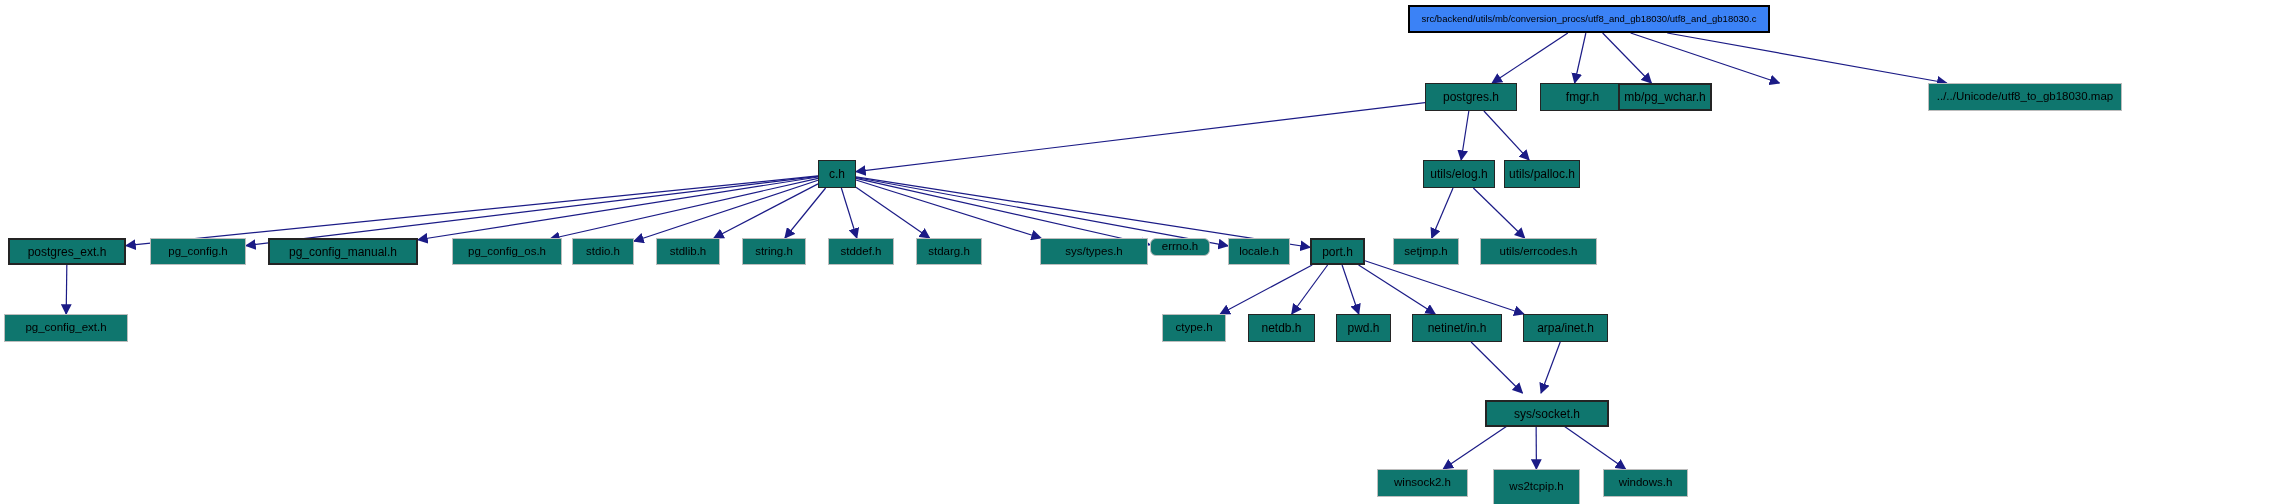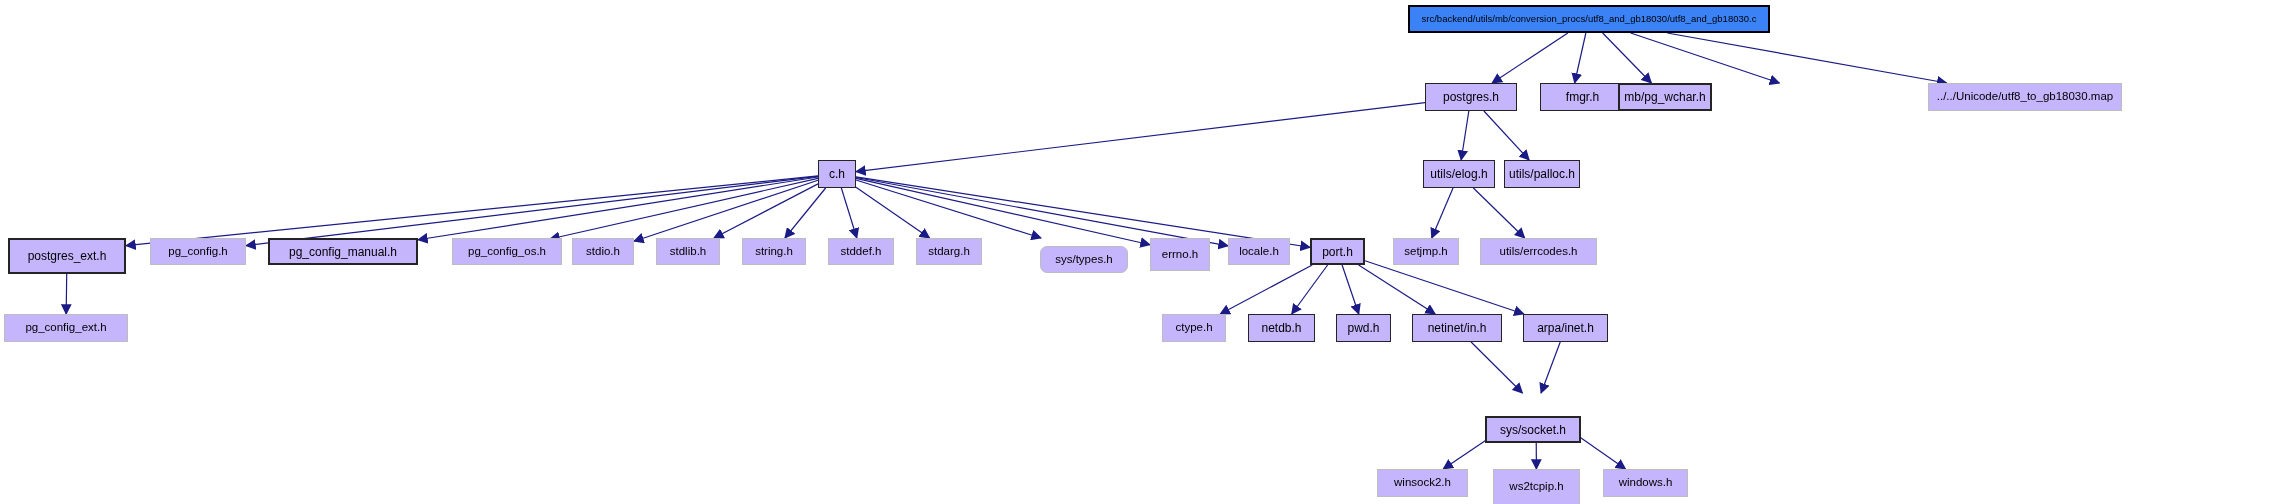--- a/index.html
+++ b/index.html
@@ -8,21 +8,21 @@
     width:2281px;height:504px;
     background:#ffffff;
     font-family:"Liberation Sans", sans-serif;
     overflow:hidden;
   }
   #edges{position:absolute;left:0;top:0;width:2281px;height:504px;}
   .node{
     position:absolute;
     box-sizing:border-box;
     display:flex;align-items:center;justify-content:center;
-    background:#c4b5fd;
+    background:#0f766e;
     color:#000000;
     font-size:12px;
     white-space:nowrap;
     overflow:hidden;
     line-height:1;
   }
   .node.main{
     background:#3b82f6;
     border:2px solid #000000;
     font-size:9.5px;
@@ -78,38 +78,38 @@
     </svg>
 
 <div class="node main" title="src/backend/utils/mb/conversion_procs/utf8_and_gb18030/utf8_and_gb18030.c" style="left: 1408px; top: 5px; width: 362px; height: 28px;">src/backend/utils/mb/conversion_procs/utf8_and_gb18030/utf8_and_gb18030.c</div>
     <div class="node doc" title="postgres.h" style="left: 1425px; top: 83px; width: 92px; height: 28px;">postgres.h</div>
     <div class="node doc" title="fmgr.h" style="left: 1540px; top: 83px; width: 85px; height: 28px;">fmgr.h</div>
     <div class="node docbold" title="mb/pg_wchar.h" style="left: 1618px; top: 83px; width: 94px; height: 28px;">mb/pg_wchar.h</div>
     <div class="node ext" title="../../Unicode/utf8_to_gb18030.map" style="left: 1928px; top: 83px; width: 194px; height: 28px;">../../Unicode/utf8_to_gb18030.map</div>
     <div class="node doc" title="c.h" style="left: 818px; top: 160px; width: 38px; height: 28px;">c.h</div>
     <div class="node doc" title="utils/elog.h" style="left: 1423px; top: 160px; width: 72px; height: 28px;">utils/elog.h</div>
     <div class="node doc" title="utils/palloc.h" style="left: 1504px; top: 160px; width: 76px; height: 28px;">utils/palloc.h</div>
-    <div class="node docbold" title="postgres_ext.h" style="left: 8px; top: 238px; width: 118px; height: 36px;">postgres_ext.h</div>
+    <div class="node docbold" title="postgres_ext.h" style="left: 8px; top: 238px; width: 118px; height: 27px;">postgres_ext.h</div>
     <div class="node ext" title="pg_config.h" style="left: 150px; top: 238px; width: 96px; height: 27px;">pg_config.h</div>
     <div class="node docbold" title="pg_config_manual.h" style="left: 268px; top: 238px; width: 150px; height: 27px;">pg_config_manual.h</div>
     <div class="node ext" title="pg_config_os.h" style="left: 452px; top: 238px; width: 110px; height: 27px;">pg_config_os.h</div>
     <div class="node ext" title="stdio.h" style="left: 572px; top: 238px; width: 62px; height: 27px;">stdio.h</div>
     <div class="node ext" title="stdlib.h" style="left: 656px; top: 238px; width: 64px; height: 27px;">stdlib.h</div>
     <div class="node ext" title="string.h" style="left: 742px; top: 238px; width: 64px; height: 27px;">string.h</div>
     <div class="node ext" title="stddef.h" style="left: 828px; top: 238px; width: 66px; height: 27px;">stddef.h</div>
     <div class="node ext" title="stdarg.h" style="left: 916px; top: 238px; width: 66px; height: 27px;">stdarg.h</div>
-    <div class="node ext" title="sys/types.h" style="left: 1040px; top: 246px; width: 88px; height: 27px; border-radius: 7px;">sys/types.h</div>
-    <div class="node ext" title="errno.h" style="left: 1150px; top: 238px; width: 60px; height: 33px;">errno.h</div>
+    <div class="node ext" title="sys/types.h" style="left: 1040px; top: 238px; width: 108px; height: 27px;">sys/types.h</div>
+    <div class="node ext" title="errno.h" style="left: 1150px; top: 238px; width: 60px; height: 18px; border-radius: 6px;">errno.h</div>
     <div class="node ext" title="locale.h" style="left: 1228px; top: 238px; width: 62px; height: 27px;">locale.h</div>
     <div class="node docbold" title="port.h" style="left: 1310px; top: 238px; width: 55px; height: 27px;">port.h</div>
     <div class="node ext" title="setjmp.h" style="left: 1393px; top: 238px; width: 66px; height: 27px;">setjmp.h</div>
     <div class="node ext" title="utils/errcodes.h" style="left: 1480px; top: 238px; width: 117px; height: 27px;">utils/errcodes.h</div>
     <div class="node ext" title="pg_config_ext.h" style="left: 4px; top: 314px; width: 124px; height: 28px;">pg_config_ext.h</div>
     <div class="node ext" title="ctype.h" style="left: 1162px; top: 314px; width: 64px; height: 28px;">ctype.h</div>
     <div class="node doc" title="netdb.h" style="left: 1248px; top: 314px; width: 67px; height: 28px;">netdb.h</div>
     <div class="node doc" title="pwd.h" style="left: 1336px; top: 314px; width: 55px; height: 28px;">pwd.h</div>
     <div class="node doc" title="netinet/in.h" style="left: 1412px; top: 314px; width: 90px; height: 28px;">netinet/in.h</div>
     <div class="node doc" title="arpa/inet.h" style="left: 1523px; top: 314px; width: 85px; height: 28px;">arpa/inet.h</div>
-    <div class="node docbold" title="sys/socket.h" style="left: 1485px; top: 416px; width: 96px; height: 27px;">sys/socket.h</div>
+    <div class="node docbold" title="sys/socket.h" style="left: 1485px; top: 400px; width: 124px; height: 27px;">sys/socket.h</div>
     <div class="node ext" title="winsock2.h" style="left: 1377px; top: 469px; width: 91px; height: 28px;">winsock2.h</div>
     <div class="node ext" title="ws2tcpip.h" style="left: 1493px; top: 469px; width: 87px; height: 36px;">ws2tcpip.h</div>
     <div class="node ext" title="windows.h" style="left: 1603px; top: 469px; width: 85px; height: 28px;">windows.h</div>
   </div>
 
 </body></html>

